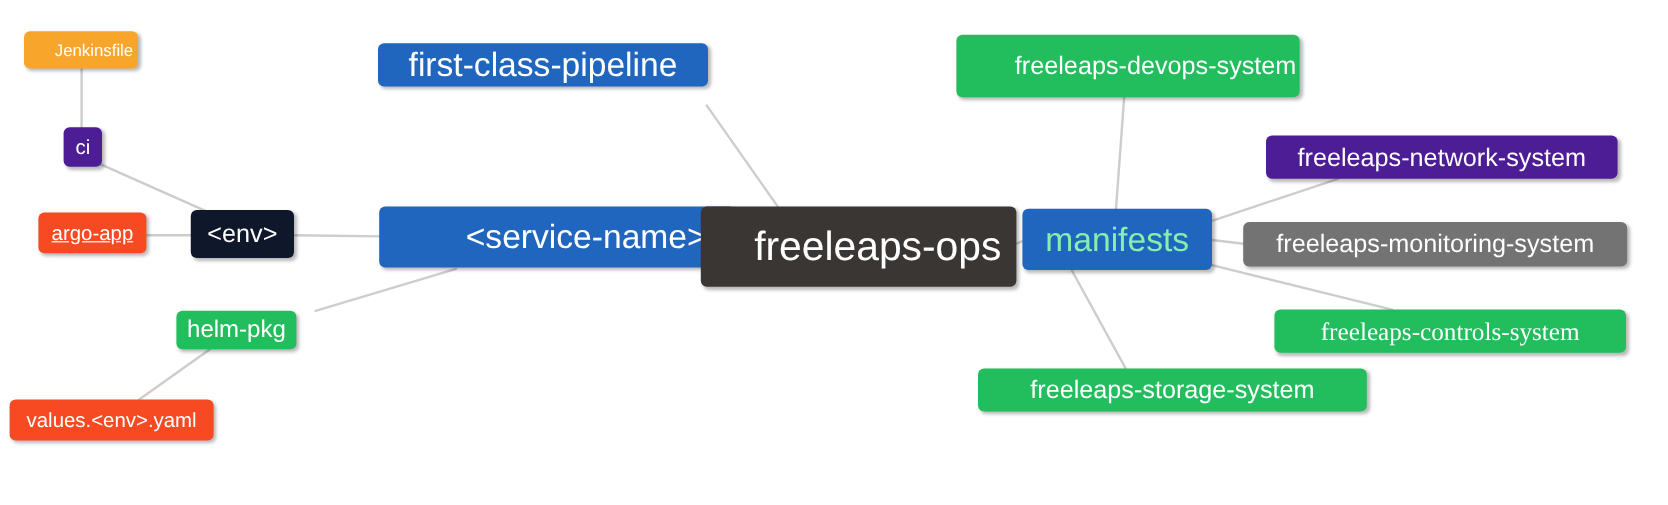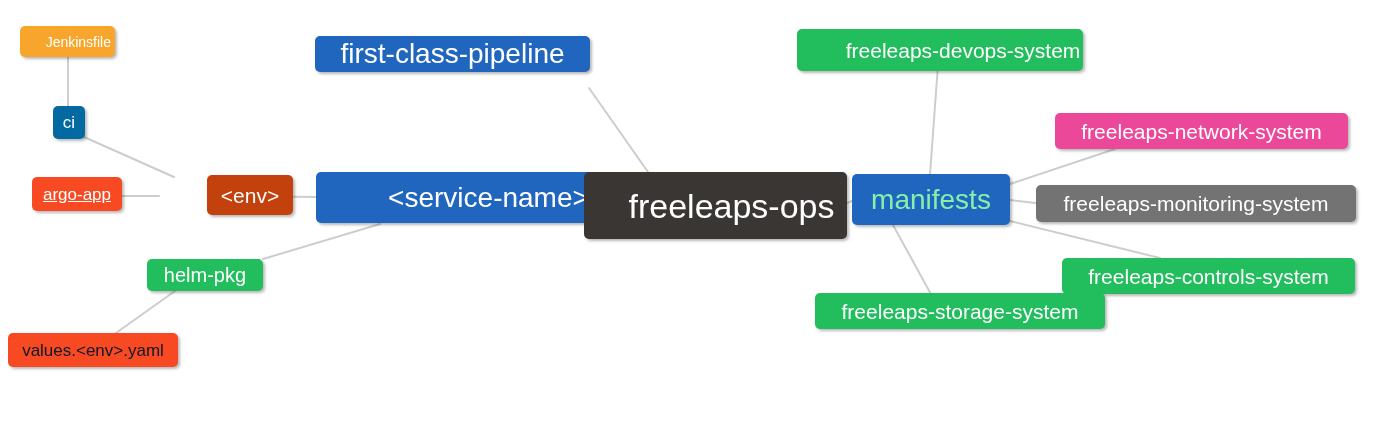--- a/index.html
+++ b/index.html
@@ -57,56 +57,56 @@
       <line x1="938" y1="65" x2="930" y2="174" stroke="#CDCDCD" stroke-width="2" stroke-linecap="round"></line>
       <line x1="1010" y1="184" x2="1115" y2="149" stroke="#CDCDCD" stroke-width="2" stroke-linecap="round"></line>
       <line x1="1010" y1="200" x2="1052" y2="205" stroke="#CDCDCD" stroke-width="2" stroke-linecap="round"></line>
       <line x1="1010" y1="221" x2="1160" y2="258" stroke="#CDCDCD" stroke-width="2" stroke-linecap="round"></line>
       <line x1="893" y1="225" x2="938" y2="307" stroke="#CDCDCD" stroke-width="2" stroke-linecap="round"></line>
     </svg>
   <div id="node-layer">
       <div class="node" style="left: 20px; top: 26px; width: 95px; height: 31px; background: rgb(248, 165, 44); color: rgb(255, 255, 255); font-size: 14px; justify-content: flex-end;">
         <span>Jenkinsfile</span>
       </div>
-      <div class="node" style="left: 53px; top: 106px; width: 32px; height: 33px; background: #0369a1; color: rgb(255, 255, 255); font-size: 17px;">
+      <div class="node" style="left: 53px; top: 106px; width: 32px; height: 33px; background: #4c1d95; color: rgb(255, 255, 255); font-size: 17px;">
         <span>ci</span>
       </div>
       <div class="node" style="left: 32px; top: 177px; width: 90px; height: 34px; background: rgb(247, 74, 34); color: rgb(255, 255, 255); font-size: 17px; text-decoration: underline;">
         <span>argo-app</span>
       </div>
-      <div class="node" style="left: 159px; top: 175px; width: 86px; height: 40px; background: #c2410c; color: rgb(255, 255, 255); font-size: 21px; margin-left: 48px;">
+      <div class="node" style="left: 159px; top: 175px; width: 86px; height: 40px; background: #0f172a; color: rgb(255, 255, 255); font-size: 21px;">
         <span>&lt;env&gt;</span>
       </div>
       <div class="node" style="left: 316px; top: 172px; width: 297px; height: 51px; background: rgb(33, 102, 190); color: rgb(255, 255, 255); font-size: 28px; padding-left: 48px;">
         <span>&lt;service-name&gt;</span>
       </div>
       <div class="node" style="left: 315px; top: 36px; width: 275px; height: 36px; background: rgb(33, 102, 190); color: rgb(255, 255, 255); font-size: 28px;">
         <span>first-class-pipeline</span>
       </div>
       <div class="node" style="left: 584px; top: 172px; width: 263px; height: 67px; background: rgb(58, 54, 52); color: rgb(255, 255, 255); font-size: 34px; padding-left: 32px;">
         <span>freeleaps-ops</span>
       </div>
       <div class="node" style="left: 852px; top: 174px; width: 158px; height: 51px; background: rgb(33, 102, 190); color: #86efac; font-size: 28px;">
         <span>manifests</span>
       </div>
-      <div class="node" style="left: 797px; top: 29px; width: 286px; height: 42px; background: rgb(34, 190, 94); color: rgb(255, 255, 255); font-size: 21px; padding-left: 46px;">
+      <div class="node" style="left: 797px; top: 29px; width: 286px; height: 52px; background: rgb(34, 190, 94); color: rgb(255, 255, 255); font-size: 21px; padding-left: 46px;">
         <span>freeleaps-devops-system</span>
       </div>
-      <div class="node" style="left: 1055px; top: 113px; width: 293px; height: 36px; background: #ec4899; color: rgb(255, 255, 255); font-size: 21px;">
+      <div class="node" style="left: 1055px; top: 113px; width: 293px; height: 36px; background: #4c1d95; color: rgb(255, 255, 255); font-size: 21px;">
         <span>freeleaps-network-system</span>
       </div>
       <div class="node" style="left: 1036px; top: 185px; width: 320px; height: 37px; background: #737373; color: rgb(255, 255, 255); font-size: 21px;">
         <span>freeleaps-monitoring-system</span>
       </div>
-      <div class="node" style="left: 1062px; top: 258px; width: 293px; height: 36px; background: rgb(34, 190, 94); color: rgb(255, 255, 255); font-size: 21px;">
+      <div class="node" style="left: 1062px; top: 258px; width: 293px; height: 36px; background: rgb(34, 190, 94); color: rgb(255, 255, 255); font-size: 21px; font-family: Liberation Serif, serif;">
         <span>freeleaps-controls-system</span>
       </div>
-      <div class="node" style="left: 815px; top: 293px; width: 290px; height: 36px; background: rgb(34, 190, 94); color: rgb(255, 255, 255); font-size: 21px;">
+      <div class="node" style="left: 815px; top: 307px; width: 324px; height: 36px; background: rgb(34, 190, 94); color: rgb(255, 255, 255); font-size: 21px;">
         <span>freeleaps-storage-system</span>
       </div>
-      <div class="node" style="left: 147px; top: 259px; width: 116px; height: 32px; background: rgb(34, 190, 94); color: rgb(255, 255, 255); font-size: 20px;">
+      <div class="node" style="left: 147px; top: 259px; width: 100px; height: 32px; background: rgb(34, 190, 94); color: rgb(255, 255, 255); font-size: 20px;">
         <span>helm-pkg</span>
       </div>
-      <div class="node" style="left: 8px; top: 333px; width: 170px; height: 34px; background: rgb(247, 74, 34); color: #0f172a; font-size: 17px;">
+      <div class="node" style="left: 8px; top: 333px; width: 170px; height: 34px; background: rgb(247, 74, 34); color: #ffffff; font-size: 17px;">
         <span>values.&lt;env&gt;.yaml</span>
       </div>
     </div>
 </div>
 
 </body></html>

